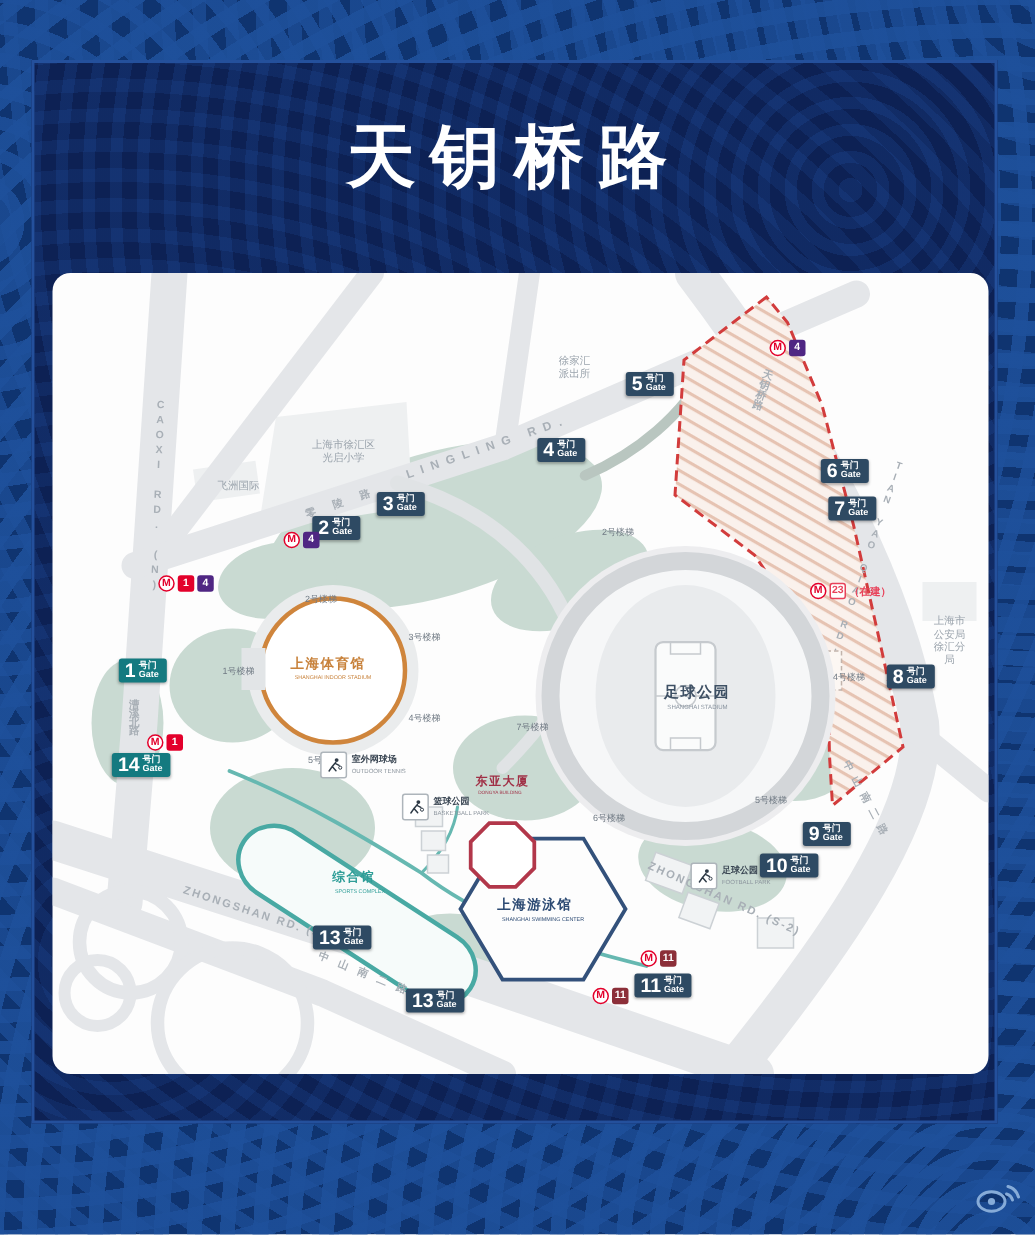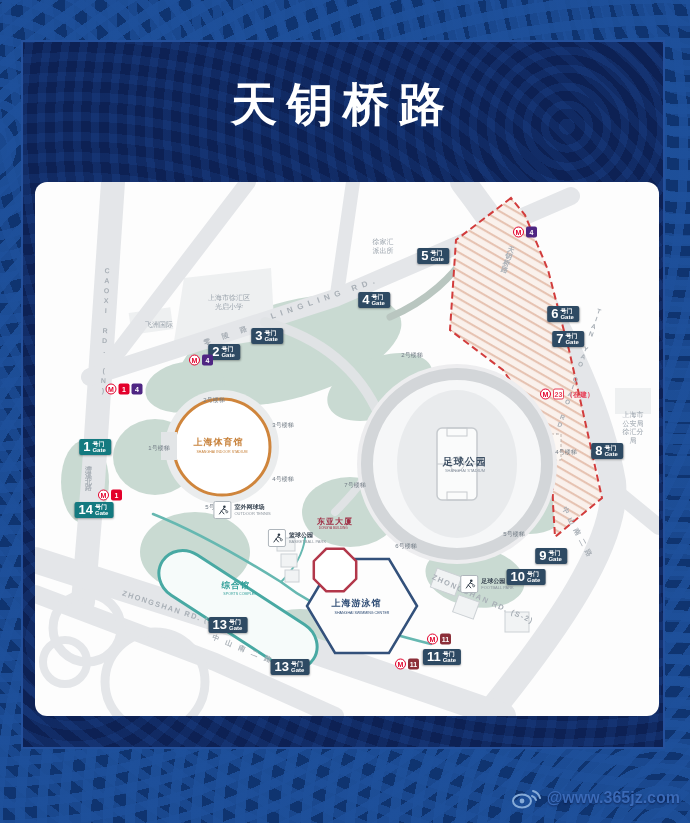--- a/index.html
+++ b/index.html
@@ -396,15 +396,14 @@
     </div>
   </div>
 
   <div class="watermark">
     <svg width="30" height="22" viewBox="0 0 30 22">
       <ellipse cx="11" cy="14" rx="9" ry="6.5" fill="none" stroke="#86abd8" stroke-width="2"></ellipse>
       <circle cx="11" cy="14" r="2.4" fill="#86abd8"></circle>
       <path d="M 21,9 a 6,6 0 0 1 4,4" fill="none" stroke="#86abd8" stroke-width="2" stroke-linecap="round"></path>
       <path d="M 22,4 a 10,10 0 0 1 7,7" fill="none" stroke="#86abd8" stroke-width="2" stroke-linecap="round"></path>
     </svg>
-    <span class="txt">@www.365jz.com</span>
   </div>
 </div>
 
 </body></html>

